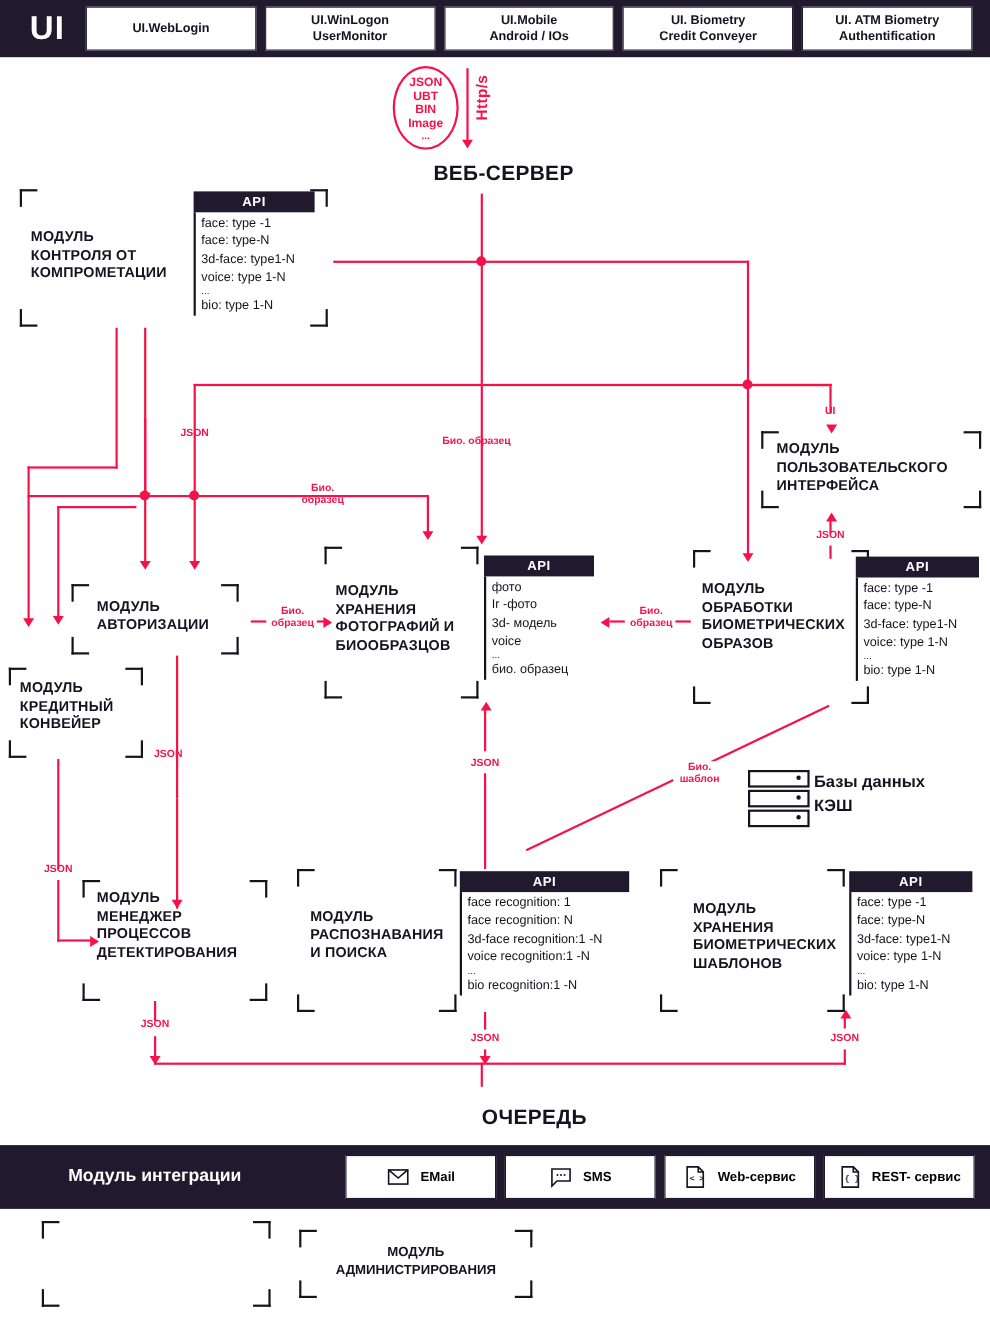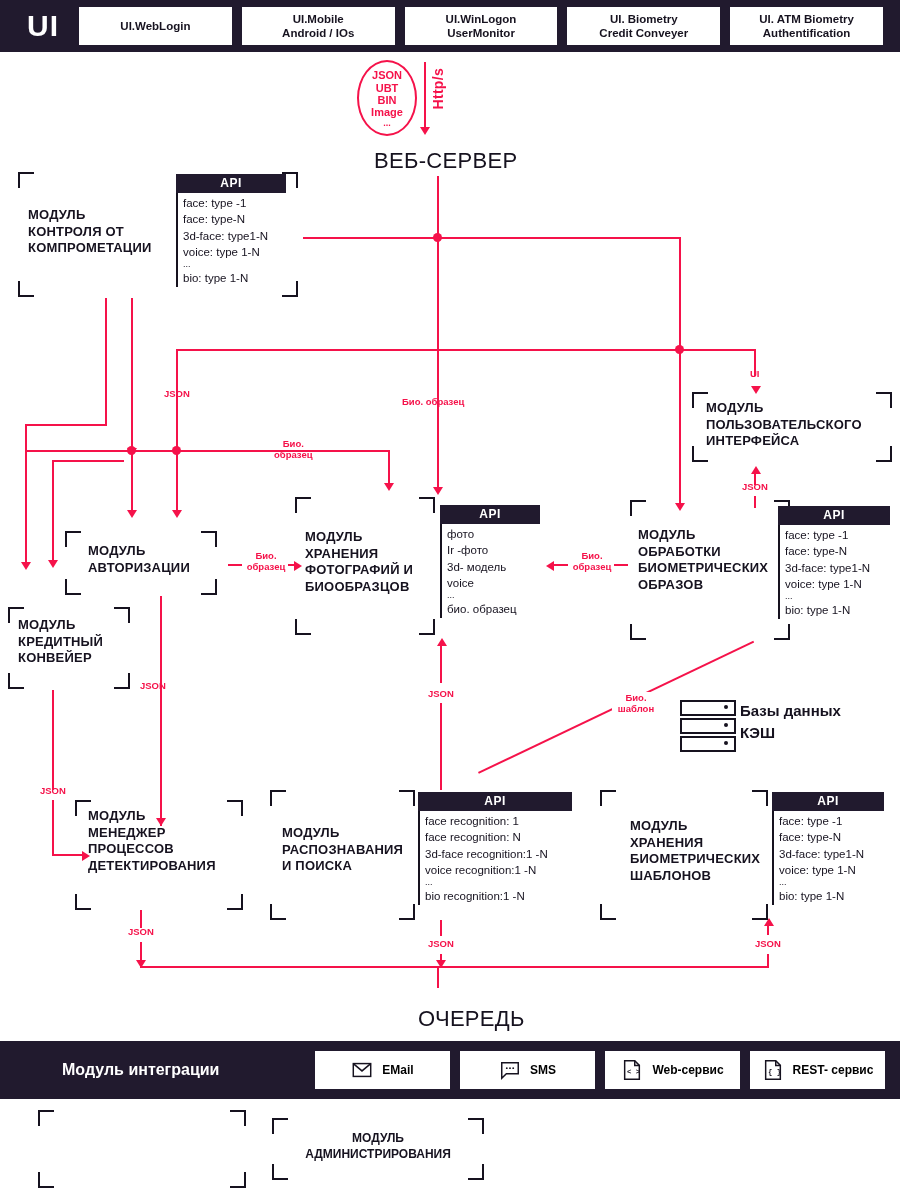--- a/index.html
+++ b/index.html
@@ -25,21 +25,21 @@
     display:flex;flex-direction:column;align-items:center;justify-content:center;
     font-size:11.5px;font-weight:700;color:#16121f;line-height:1.25;text-align:center;
   }
   .ui-tab span{display:block;}
 
   
   .mod-title{
     font-size:13px;font-weight:700;color:#16121f;line-height:1.28;
     letter-spacing:.2px;text-transform:uppercase;white-space:pre-line;
   }
-  .big-title{font-size:22px;font-weight:400;color:#16121f;letter-spacing:.3px;}
+  .big-title{font-size:19px;font-weight:700;color:#16121f;letter-spacing:.3px;margin-left:20px;}
   .red-lbl{
     color:#f5124a;font-size:9.5px;font-weight:700;line-height:1.2;
     white-space:pre-line;
   }
 
   
   .bracket{position:absolute;}
   .bracket i{position:absolute;width:14px;height:14px;border:0 solid #16121f;}
   .bracket i.tl{left:0;top:0;border-left-width:2.5px;border-top-width:2.5px;}
   .bracket i.tr{right:0;top:0;border-right-width:2.5px;border-top-width:2.5px;}
@@ -125,26 +125,26 @@
 
 <div class="stage">
 
   <div class="abs" id="ui-bar">
     <div id="ui-logo">UI</div>
 
     <div class="ui-tab">
       <span>UI.WebLogin</span>
     </div>
     <div class="ui-tab">
+      <span>UI.WinLogon</span>
+      <span>UserMonitor</span>
+    </div>
+    <div class="ui-tab">
       <span>UI.Mobile</span>
       <span>Android / IOs</span>
-    </div>
-    <div class="ui-tab">
-      <span>UI.WinLogon</span>
-      <span>UserMonitor</span>
     </div>
     <div class="ui-tab">
       <span>UI. Biometry</span>
       <span>Credit Conveyer</span>
     </div>
     <div class="ui-tab">
       <span>UI. ATM Biometry</span>
       <span>Authentification</span>
     </div>
   </div>

